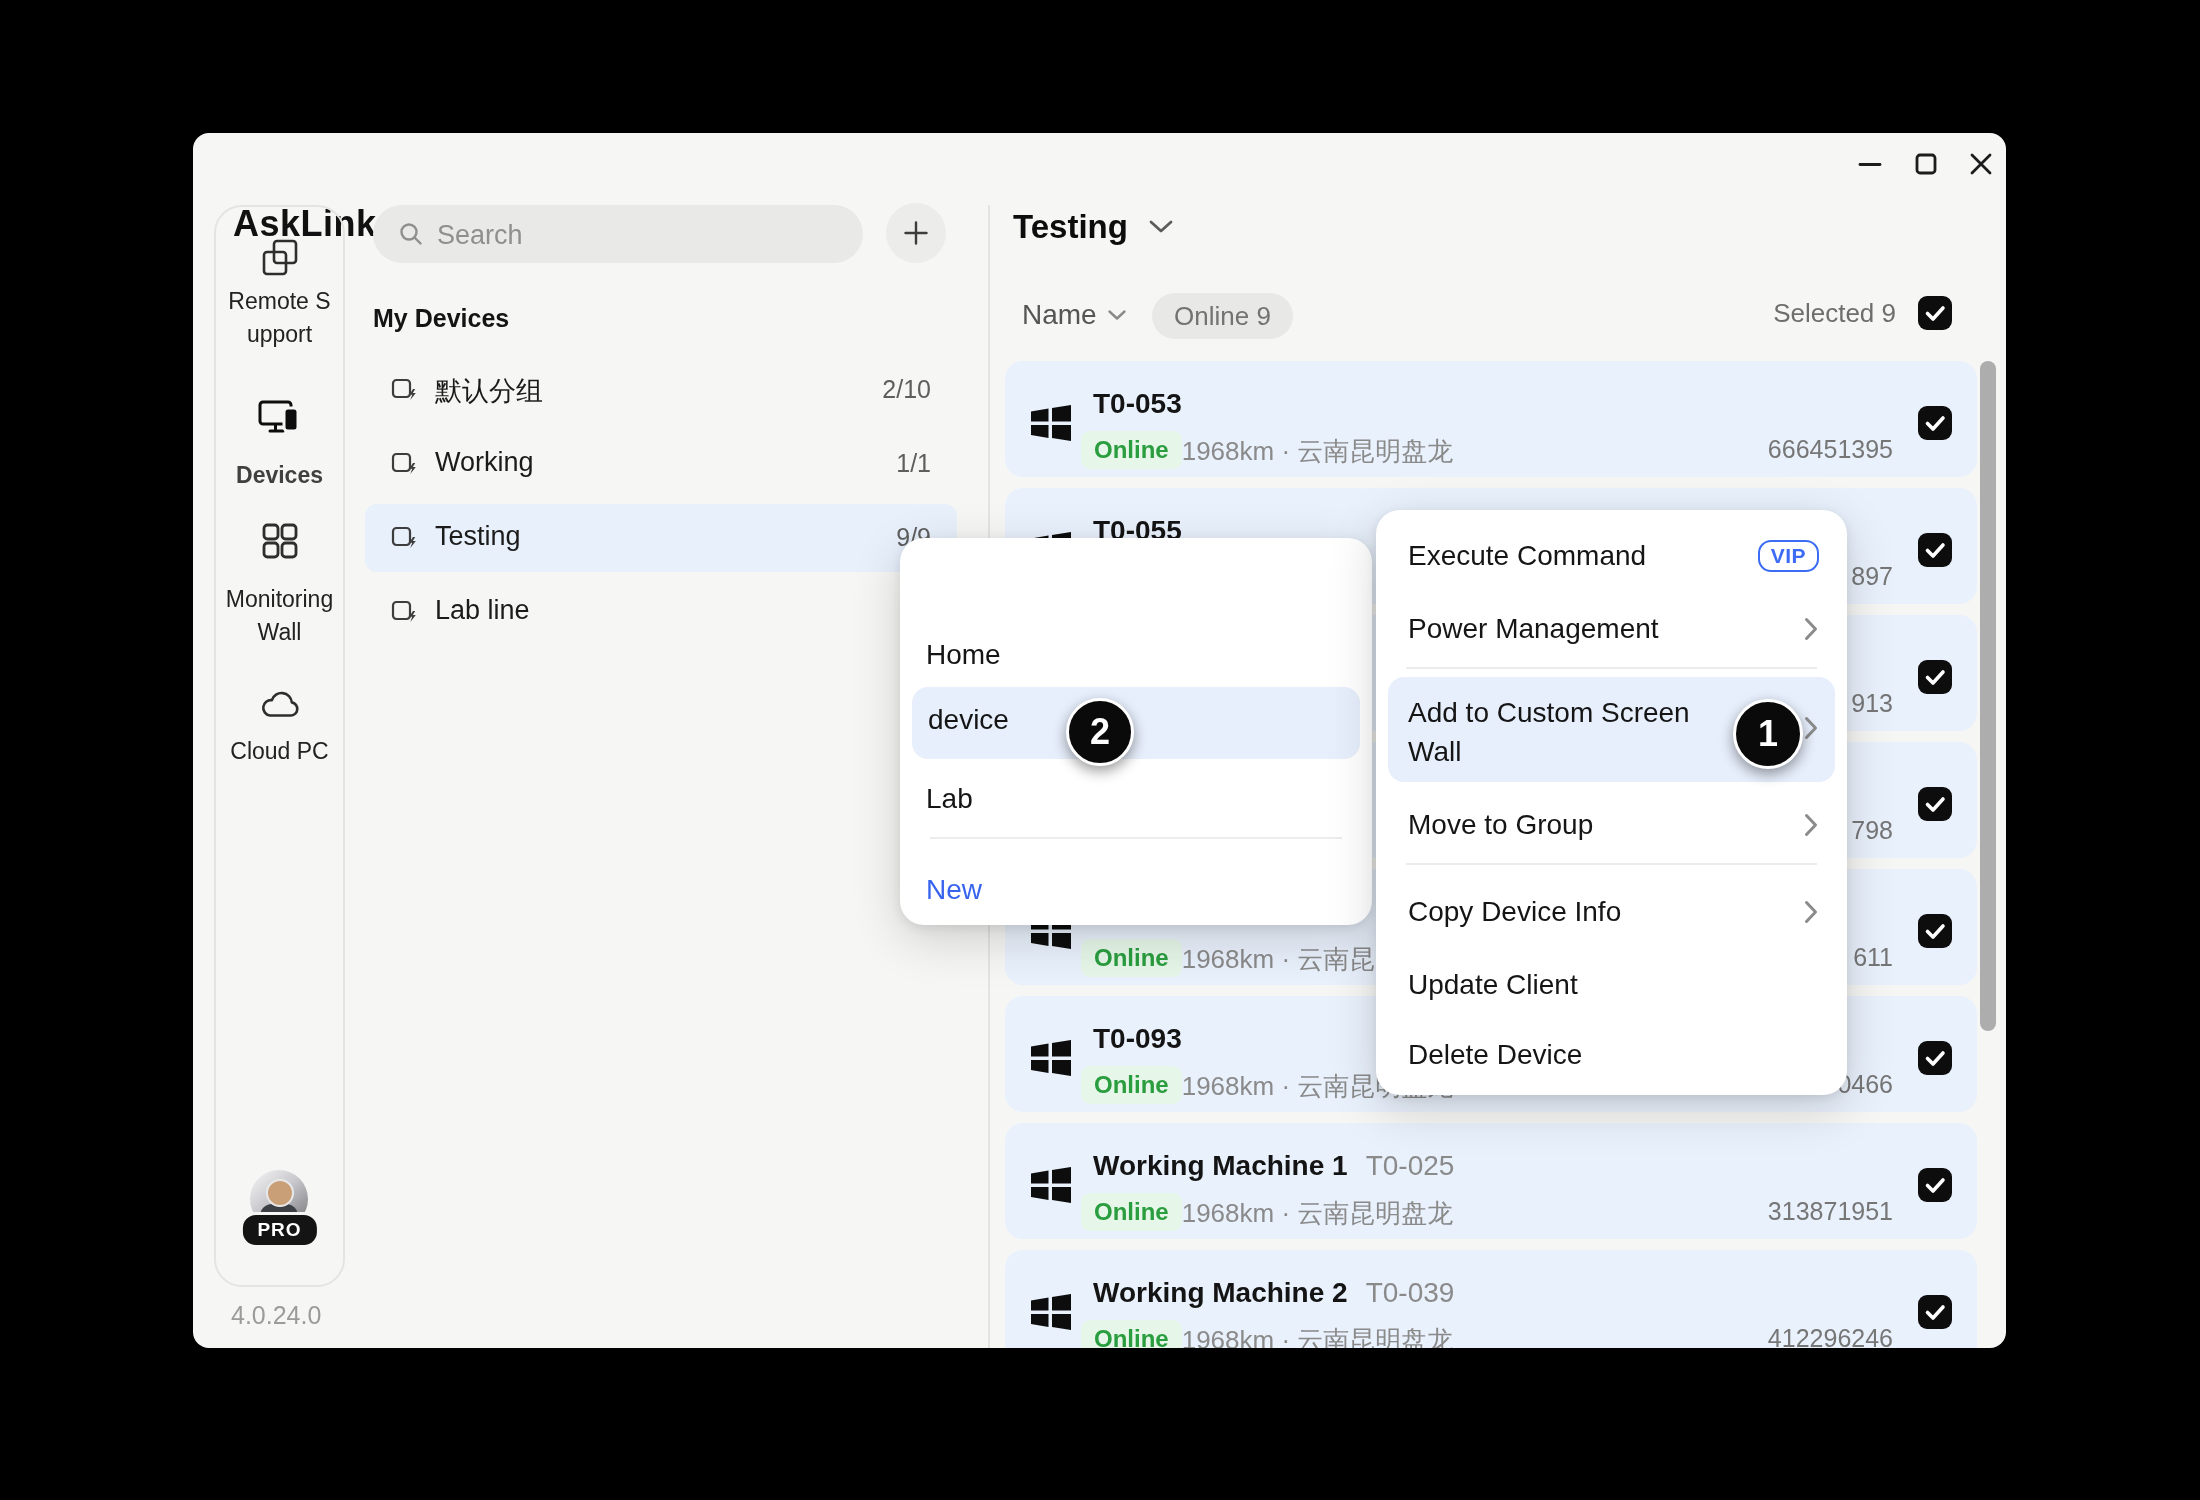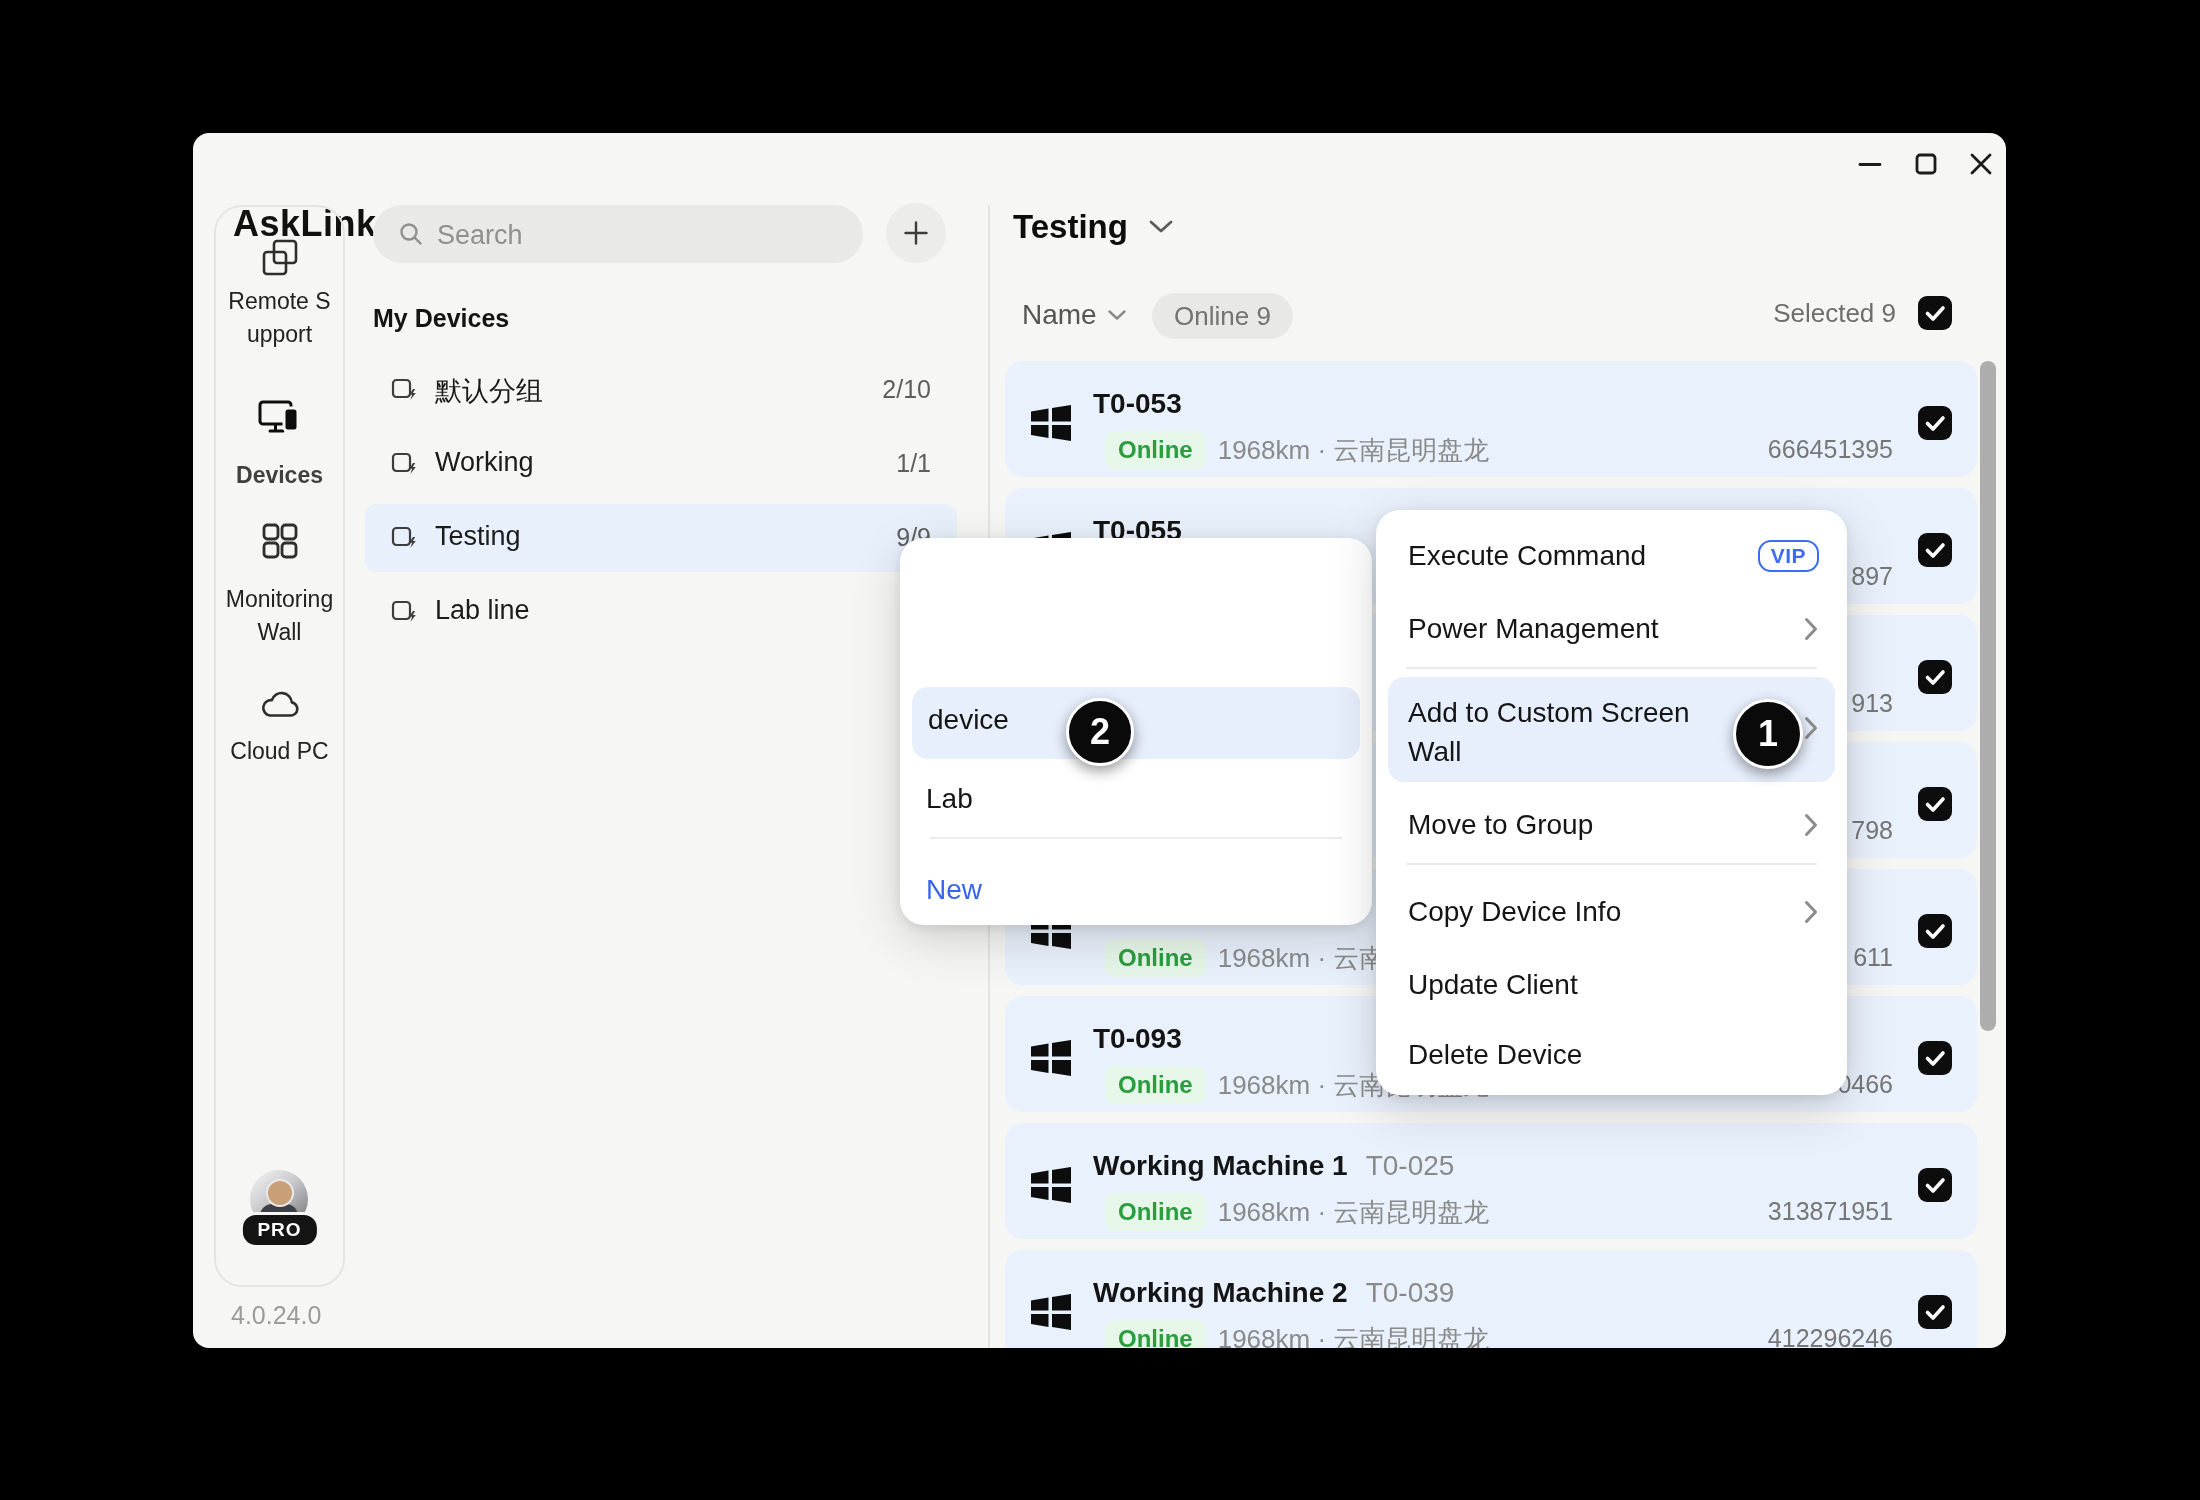--- a/index.html
+++ b/index.html
@@ -57,21 +57,21 @@
   .selected-label{font-size:26px;color:#6e6e6e;margin-left:44px;}
   .checkbox{width:34px;height:34px;cursor:pointer;}
 
   
   .device-list{position:absolute;left:812px;top:0;width:972px;height:100%;}
   .device-row{position:absolute;left:0;width:100%;height:116px;border-radius:18px;background:#e9f1fc;}
   .device-row .win-logo{position:absolute;left:23px;top:39px;}
   .dev-name-line{position:absolute;left:88px;top:27px;font-size:28px;font-weight:600;color:#141414;white-space:nowrap;}
   .dev-code{font-weight:400;color:#8a8a8a;margin-left:18px;}
   .dev-code:empty{display:none;}
-  .dev-sub{position:absolute;left:100px;top:70px;display:flex;align-items:center;gap:12px;white-space:nowrap;}
+  .dev-sub{position:absolute;left:76px;top:70px;display:flex;align-items:flex-end;gap:0;white-space:nowrap;}
   .online-badge{background:#e6f7e9;color:#2a9d3f;font-size:24px;font-weight:600;border-radius:9px;padding:5px 13px;}
   .online-badge:empty{display:none;}
   .dev-loc{font-size:26px;color:#8a8a8a;}
   .dev-id{position:absolute;right:84px;top:74px;font-size:25px;color:#767676;}
   .dev-cb{position:absolute;right:25px;top:45px;}
   .scroll-thumb{position:absolute;left:1787px;top:228px;width:16px;height:670px;border-radius:8px;background:#adadad;cursor:pointer;}
 
   
   .menu{position:absolute;background:#fff;border-radius:24px;
         box-shadow:0 14px 50px rgba(0,0,0,.16),0 3px 12px rgba(0,0,0,.09);z-index:20;}
@@ -359,20 +359,21 @@
       <span class="dev-id">412296246</span>
       <span class="dev-cb"><svg width="34" height="34" viewBox="0 0 34 34">
               <rect width="34" height="34" rx="9" fill="#0d0d0d"></rect>
               <path d="M9.5 17.5 l5.5 5.5 L25 12" fill="none" stroke="#fff" stroke-width="3.6" stroke-linecap="round" stroke-linejoin="round"></path>
             </svg></span>
     </div>
   </div>
   <div class="scroll-thumb"></div>
 
   <div class="menu submenu">
+    <div class="s-item" style="top:97px">Home</div>
     <div class="hl-item sm-hl">
       <span class="hl-text">device</span>
     </div>
     <div class="s-item" style="top:241px">Lab</div>
     <div class="m-div" style="top:299px"></div>
     <div class="s-item new-action" style="top:332px">New</div>
     <div class="step-badge badge-2">2</div>
   </div>
 
   <div class="menu context-menu">

